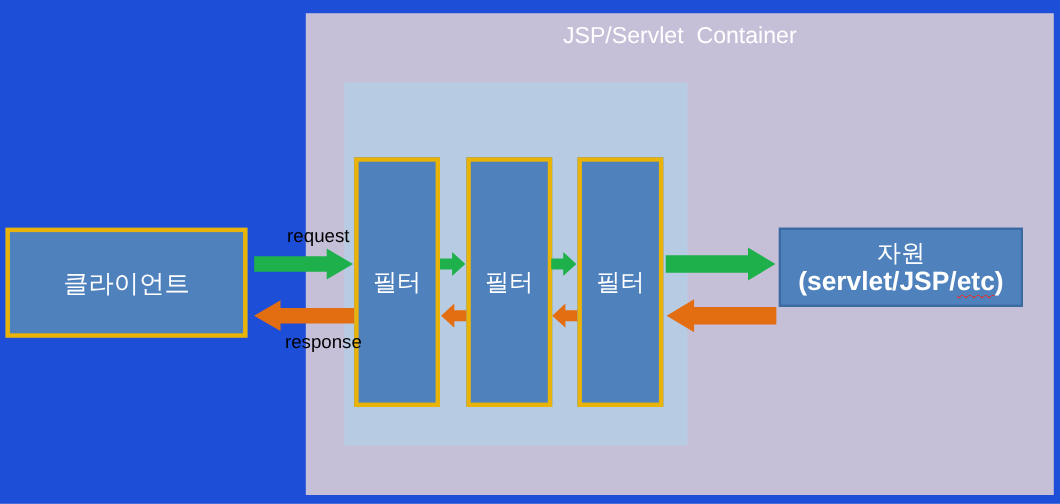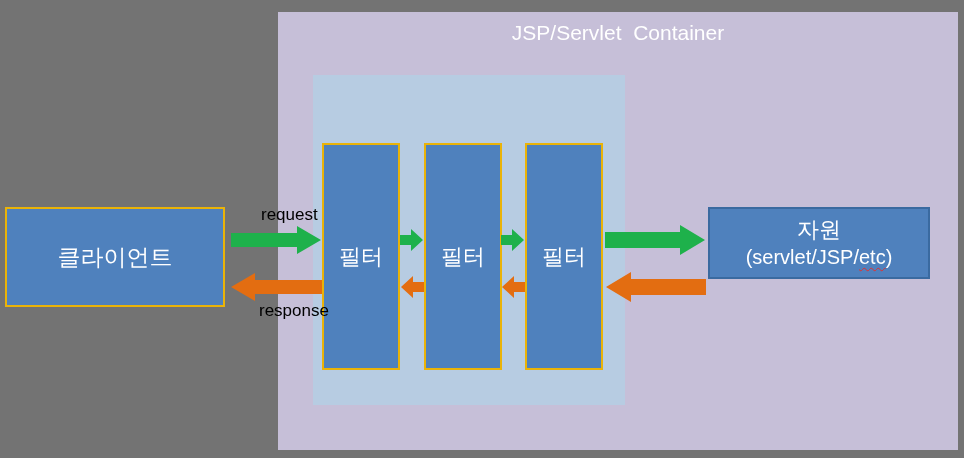--- a/index.html
+++ b/index.html
@@ -4,21 +4,21 @@
 <style>
   * { margin: 0; padding: 0; box-sizing: border-box; }
   body {
     font-family: "Liberation Sans", "DejaVu Sans", sans-serif;
     background: #ffffff;
   }
   .canvas {
     position: relative;
     width: 964px;
     height: 458px;
-    background: #737373;
+    background: #1d4ed8;
     overflow: hidden;
     padding-left: 36px;
   }
 
   
   .purple-container {
     position: absolute;
     left: 278px; top: 12px;
     width: 680px; height: 438px;
     background: #c6bfd8;
@@ -49,58 +49,58 @@
     font-size: 21px;
     white-space: pre;
   }
 
   
   .filter-box {
     position: absolute;
     top: 143px;
     width: 78px; height: 227px;
     background: #4f81bd;
-    border: 2px solid #eab308;
+    border: 4px solid #eab308;
     display: flex;
     align-items: center;
     justify-content: center;
     color: #ffffff;
     font-size: 22px;
   }
   .f1 { left: 322px; }
   .f2 { left: 424px; }
   .f3 { left: 525px; }
 
   .client-box {
     position: absolute;
     left: 5px; top: 207px;
     width: 220px; height: 100px;
     background: #4f81bd;
-    border: 2px solid #eab308;
+    border: 4px solid #eab308;
     display: flex;
     align-items: center;
     justify-content: center;
     color: #ffffff;
     font-size: 23px;
   }
 
   .resource-box {
     position: absolute;
     left: 708px; top: 207px;
     width: 222px; height: 72px;
     background: #4f81bd;
     border: 2px solid #3a6aa0;
     display: flex;
     flex-direction: column;
     align-items: center;
     justify-content: center;
     color: #ffffff;
   }
   .res-line1 { font-size: 22px; line-height: 28px; }
-  .res-line2 { font-size: 20px; line-height: 26px; }
+  .res-line2 { font-size: 24px; line-height: 26px; font-weight: bold; }
   .etc {
     text-decoration: underline;
     text-decoration-style: wavy;
     text-decoration-color: #e03030;
     text-decoration-thickness: 1px;
     text-underline-offset: 3px;
   }
 
   
   .arrow { position: absolute; display: block; }

